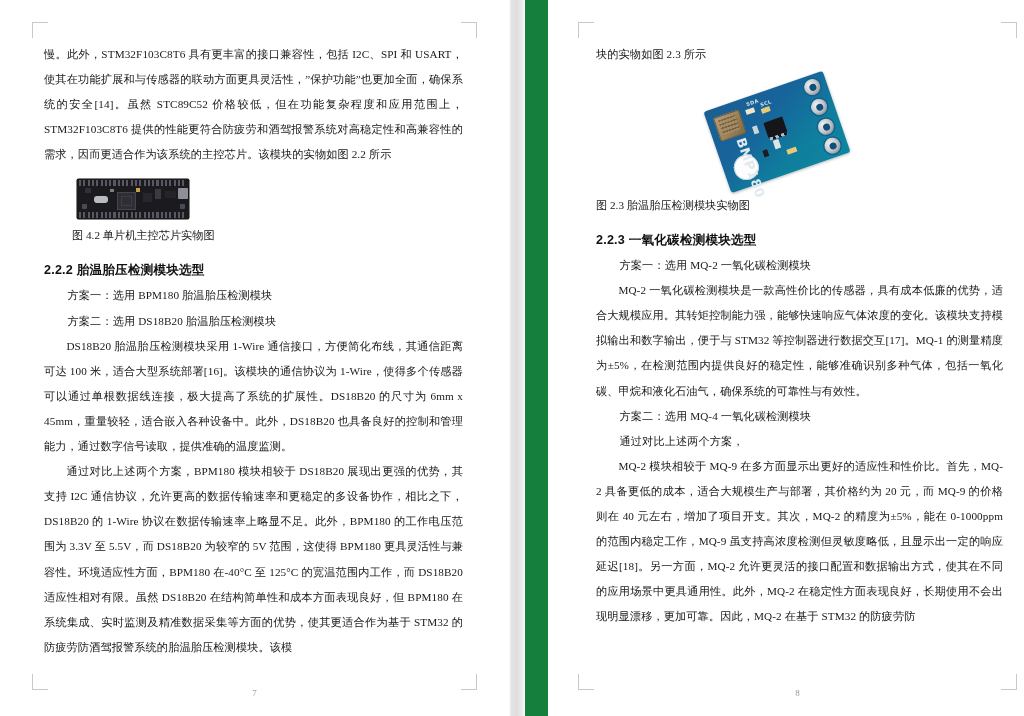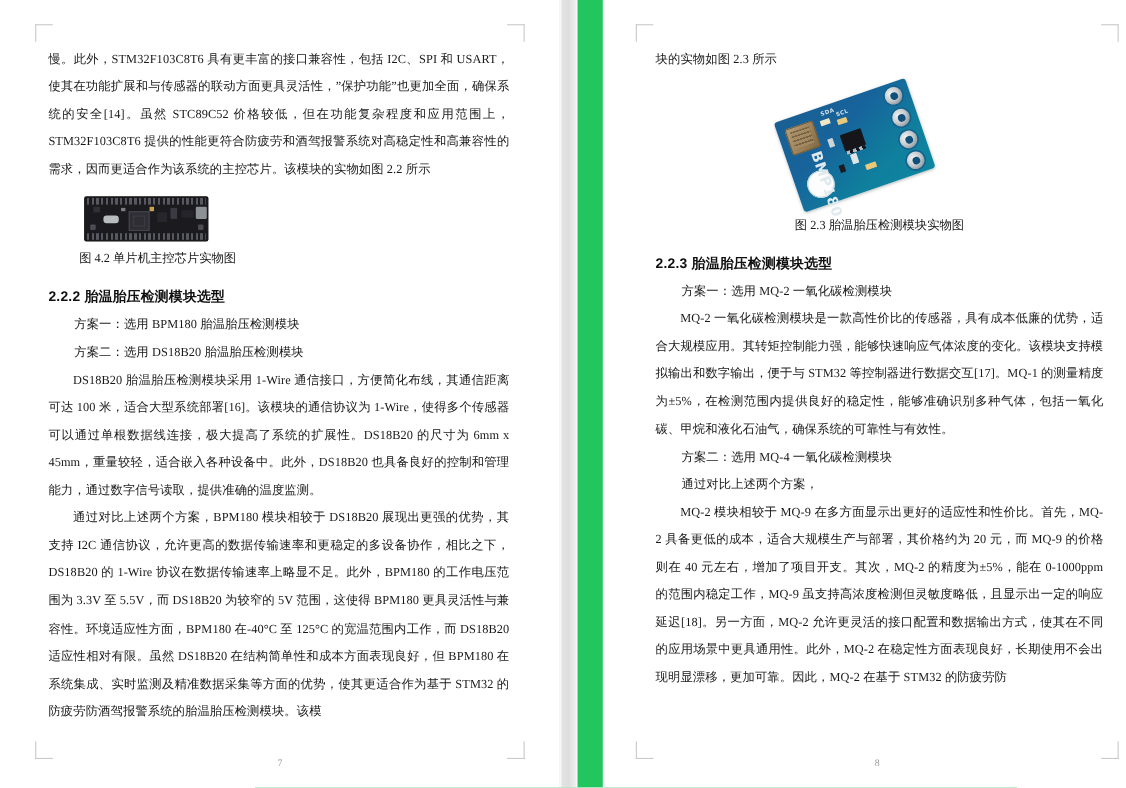--- a/index.html
+++ b/index.html
@@ -11,21 +11,21 @@
     width: 1024px;
     height: 716px;
     overflow: hidden;
     font-family: "Liberation Serif", "DejaVu Serif", serif;
     color: #1a1a1a;
   }
   .spread {
     position: relative;
     width: 1024px;
     height: 716px;
-    background: #22c55e;
+    background: #15803d;
   }
   
   .gutter {
     position: absolute;
     top: 0;
     bottom: 0;
     left: 509px;
     width: 16px;
     background: linear-gradient(to right, #ffffff 0%, #e3e3e3 14%, #dedede 50%, #eeeeee 88%, #ffffff 100%);
   }
@@ -83,21 +83,21 @@
   .figwrap {
     text-align: left;
   }
   .figcaption {
     margin: 6px 0 0 0;
     font-size: 11.2px;
     line-height: 20px;
     color: #181818;
     padding-left: 28px;
   }
-  .figcaption.center { padding-left: 0; text-align: center; }
+  .figcaption.center { padding-left: 0; }
 
   .pagenum {
     position: absolute;
     bottom: 18px;
     left: 0;
     right: 0;
     text-align: center;
     font-size: 9px;
     color: #9a9a9a;
     font-family: "Liberation Serif", serif;
@@ -357,21 +357,21 @@
             <div class="smd s6"></div>
             <div class="silk silk-label lb1">SDA</div>
             <div class="silk silk-label lb2">SCL</div>
             <div class="silk silk-label lb3">+</div>
             <div class="silk silk-name">BMP180</div>
           </div>
         </div>
         <p class="figcaption center">图 2.3 胎温胎压检测模块实物图</p>
       </div>
 
-      <h3 class="heading">2.2.3 胎温胎压检测模块选型</h3>
+      <h3 class="heading">2.2.3 一氧化碳检测模块选型</h3>
 
       <p class="body indent1">方案一：选用 MQ-2 一氧化碳检测模块</p>
       <p class="body indent">MQ-2 一氧化碳检测模块是一款高性价比的传感器，具有成本低廉的优势，适合大规模应用。其转矩控制能力强，能够快速响应气体浓度的变化。该模块支持模拟输出和数字输出，便于与 STM32 等控制器进行数据交互[17]。MQ-1 的测量精度为±5%，在检测范围内提供良好的稳定性，能够准确识别多种气体，包括一氧化碳、甲烷和液化石油气，确保系统的可靠性与有效性。</p>
       <p class="body indent1">方案二：选用 MQ-4 一氧化碳检测模块</p>
       <p class="body indent1">通过对比上述两个方案，</p>
       <p class="body indent">MQ-2 模块相较于 MQ-9 在多方面显示出更好的适应性和性价比。首先，MQ-2 具备更低的成本，适合大规模生产与部署，其价格约为 20 元，而 MQ-9 的价格则在 40 元左右，增加了项目开支。其次，MQ-2 的精度为±5%，能在 0-1000ppm 的范围内稳定工作，MQ-9 虽支持高浓度检测但灵敏度略低，且显示出一定的响应延迟[18]。另一方面，MQ-2 允许更灵活的接口配置和数据输出方式，使其在不同的应用场景中更具通用性。此外，MQ-2 在稳定性方面表现良好，长期使用不会出现明显漂移，更加可靠。因此，MQ-2 在基于 STM32 的防疲劳防</p>
     </div>
 
     <div class="pagenum">8</div>
   </div>

